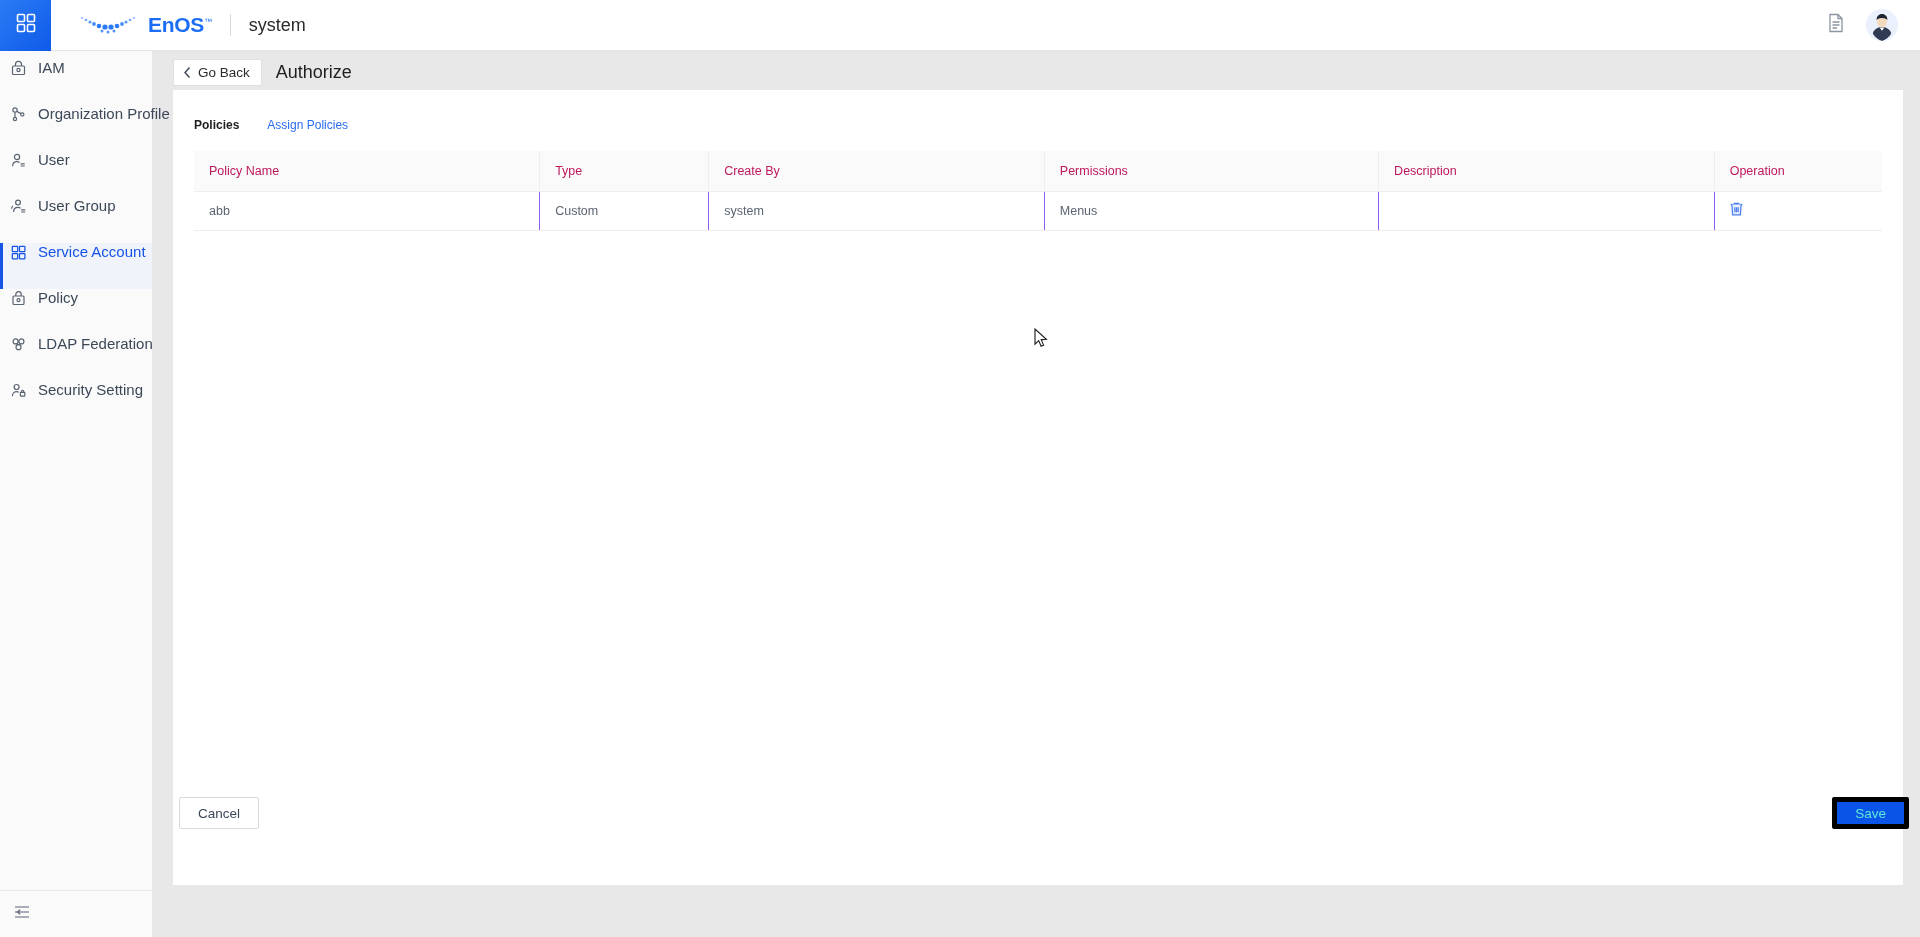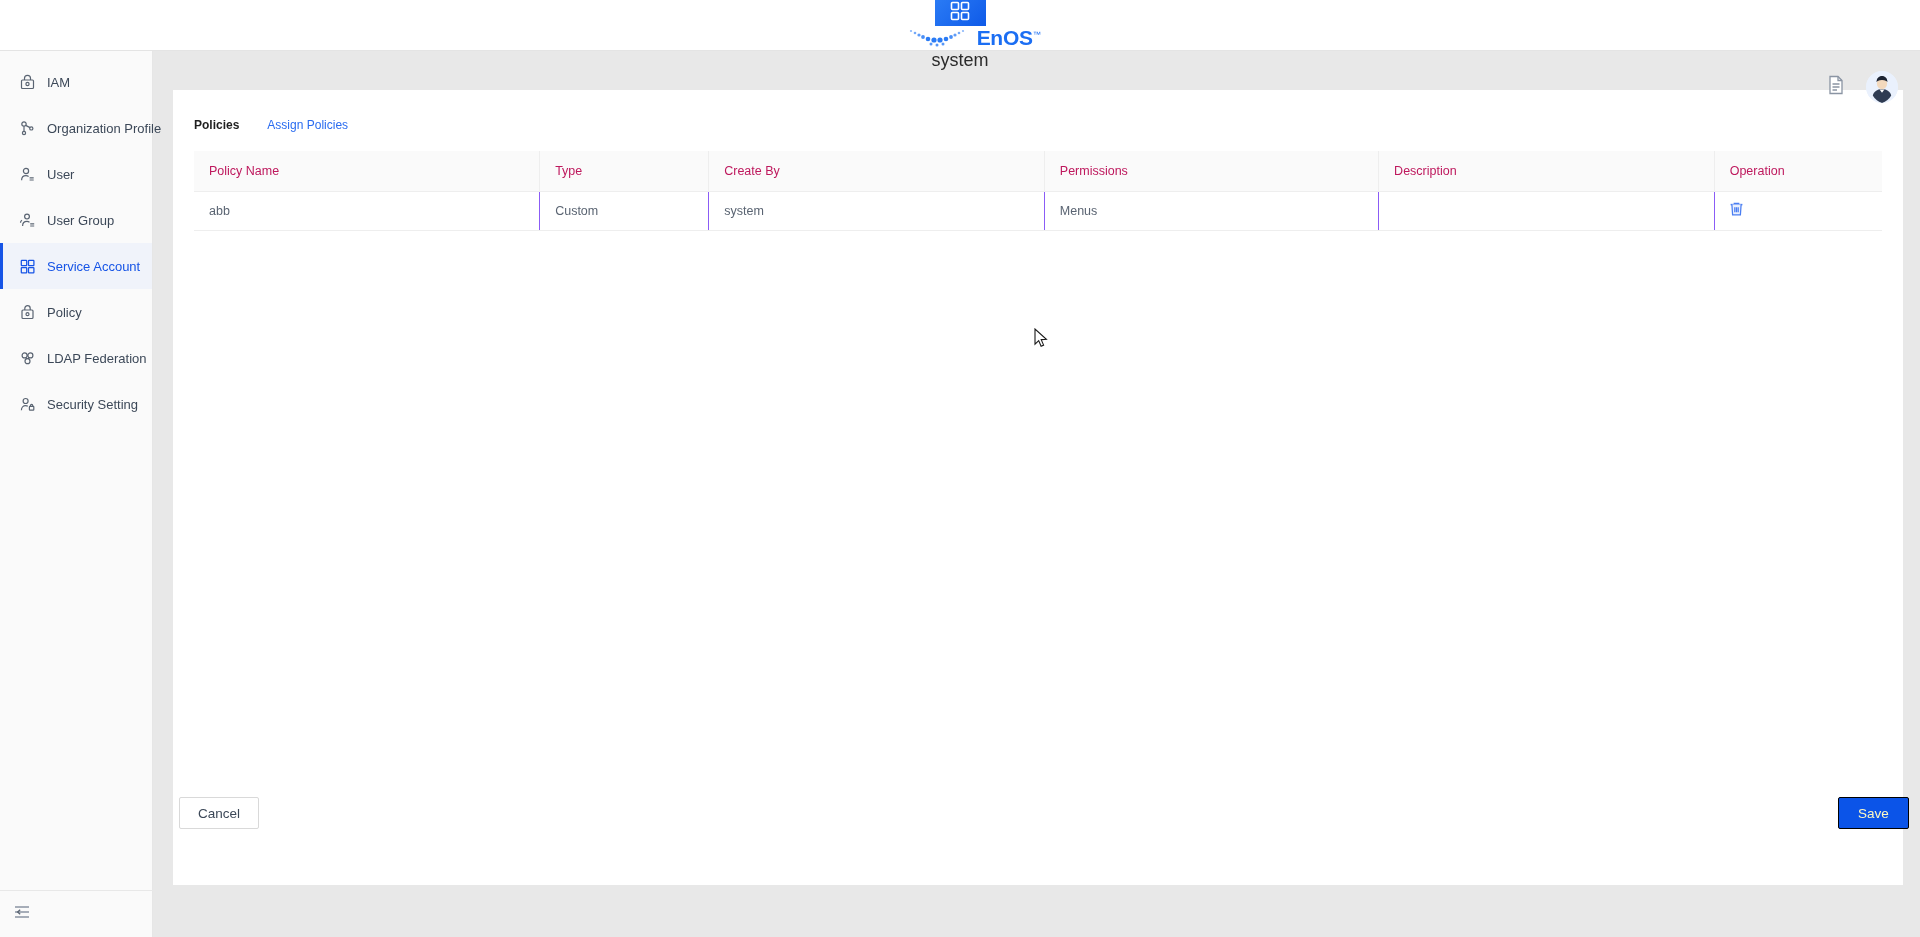--- a/index.html
+++ b/index.html
@@ -11,21 +11,20 @@
   }
 
   
   .topbar {
     position: absolute; top: 0; left: 0;
     width: 1920px; height: 51px;
     background: #ffffff;
     border-bottom: 1px solid #e4e4e4;
     display: flex; align-items: center;
     z-index: 20;
-    flex-direction: column;
   }
   .app-launcher {
     width: 51px; height: 51px;
     background: linear-gradient(135deg, #2a7bf5 0%, #0f5ae8 100%);
     display: flex; align-items: center; justify-content: center;
     cursor: pointer;
   }
   .brand {
     display: flex; align-items: center;
     margin-left: 28px;
@@ -59,23 +58,23 @@
     position: absolute; top: 51px; left: 0;
     width: 153px; height: 886px;
     background: #fafafa;
     border-right: 1px solid #e6e6e6;
     z-index: 15;
   }
   .nav-list { padding-top: 8px; }
   .nav-item {
     position: relative;
     height: 46px;
-    display: flex; align-items: center;
-    padding-left: 18px;
-    font-size: 13px;
+    display: flex; 
+    padding-left: 9px;
+    font-size: 15px;
     color: #3c4858;
     cursor: pointer;
   }
   .nav-item .nav-icon {
     width: 18px; height: 18px;
     margin-right: 11px;
     flex: none;
     display: flex; align-items: center; justify-content: center;
   }
   .nav-item .nav-icon svg { display:block; }
@@ -205,22 +204,22 @@
     cursor: pointer;
     padding: 0 18px;
   }
   .btn-cancel {
     background: #ffffff;
     border: 1px solid #d9d9d9;
     color: #3c4858;
   }
   .btn-save {
     background: #0b54e8;
-    border: 1px solid #000000;
-    color: #fef9c3;
+    border: 5px solid #000000;
+    color: #5eead4;
   }
 
   
   .cursor {
     position: absolute;
     left: 1034px; top: 328px;
     z-index: 60; pointer-events: none;
   }
 </style>
 </head>
@@ -389,20 +388,31 @@
       <svg width="18" height="16" viewBox="0 0 18 16" fill="none" stroke="#8a94a3" stroke-width="1.3">
         <path d="M2 3h14M2 8h14M2 13h14"></path>
         <path d="M7.2 5.8L4.6 8l2.6 2.2" stroke="#5a6472"></path>
       </svg>
     </span>
   </div>
 </div>
 
 <div class="page-wrap">
 
+  <div class="page-header">
+    <div class="goback-btn">
+      <span>
+        <svg width="9" height="13" viewBox="0 0 9 13" fill="none" stroke="#3c4858" stroke-width="1.4">
+          <path d="M6.5 1.5L2 6.5l4.5 5"></path>
+        </svg>
+      </span>
+      <span>Go Back</span>
+    </div>
+    <div class="page-title">Authorize</div>
+  </div>
 
   <div class="card">
 
     <div class="tabs-row">
       <div class="tab is-current">Policies</div>
       <div class="tab is-link">Assign Policies</div>
     </div>
 
     <div class="table-area">
       <table>

